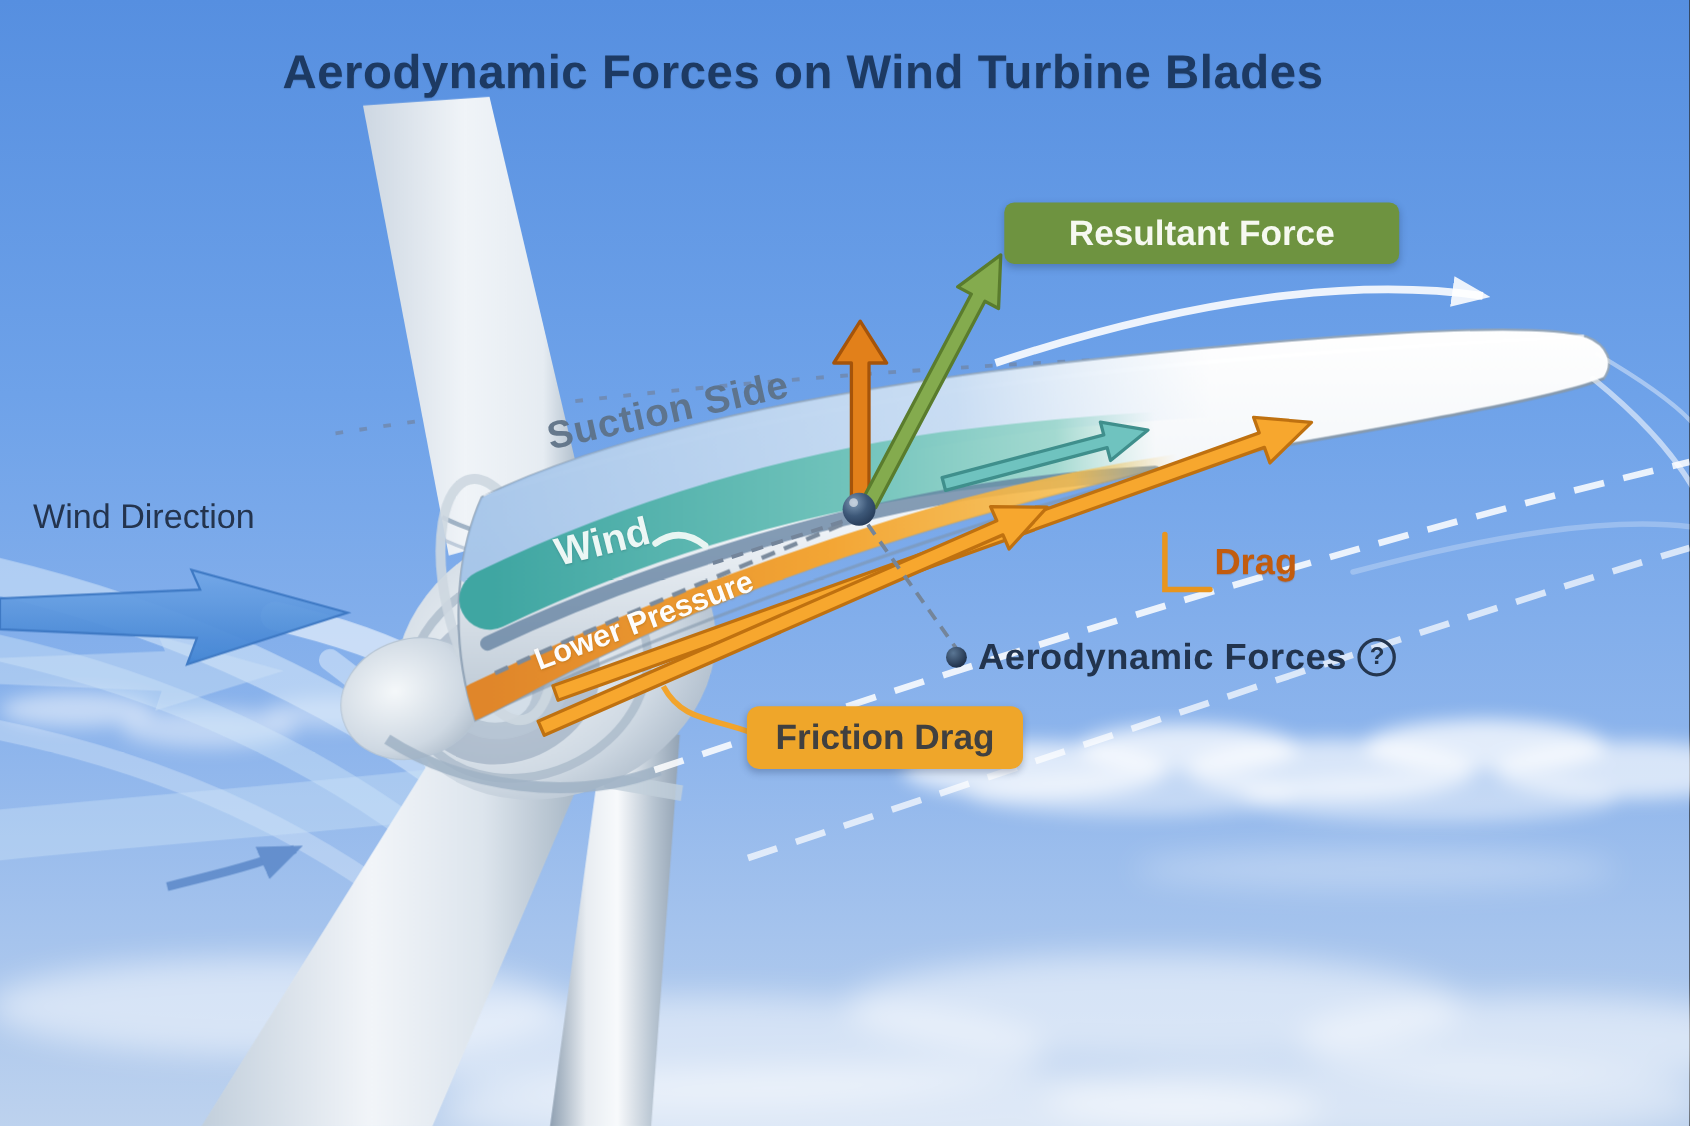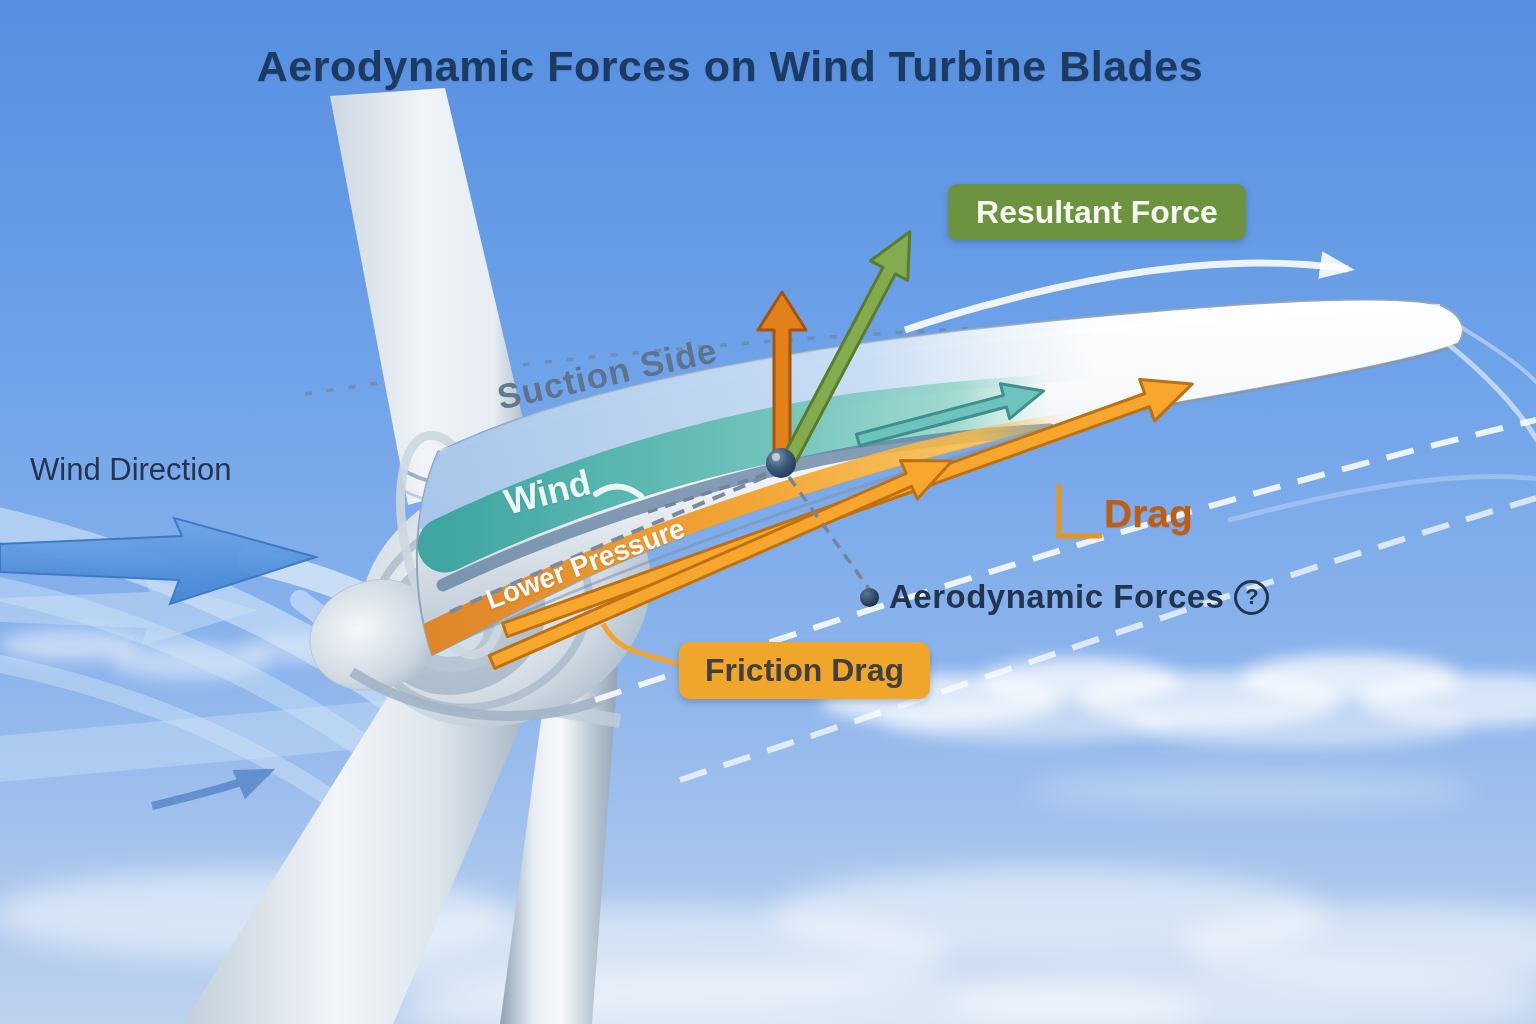--- a/index.html
+++ b/index.html
@@ -17,25 +17,25 @@
   .wind-label{left:505px;top:482px;font-size:36px;font-weight:600;color:#ecf7f5;
         transform:rotate(-14deg);transform-origin:left center;
         text-shadow:0 1px 2px rgba(30,90,90,.3);}
   .lower-pressure{left:487px;top:585px;font-size:28px;font-weight:600;color:#fdfdfd;
         transform:rotate(-20.5deg);transform-origin:left center;
         text-shadow:0 1px 2px rgba(140,90,10,.35);}
   .box{position:absolute;display:flex;align-items:center;justify-content:center;
         box-shadow:0 3px 7px rgba(25,45,85,.28);}
   .lift-box{left:722px;top:232px;width:124px;height:55px;background:#b44b11;
         border-radius:9px;font-size:34px;font-weight:700;color:#fbf6ef;}
-  .resultant-box{left:948px;top:184px;width:298px;height:56px;background:#6e9340;
+  .resultant-box{left:913px;top:184px;width:359px;height:56px;background:#6e9340;
         border-radius:9px;font-size:32px;font-weight:600;color:#f6f9f0;}
   .friction-box{left:679px;top:642px;width:251px;height:57px;background:#efa62a;
         border-radius:11px;font-size:32px;font-weight:700;color:#404040;}
-  .drag-label{left:1104px;top:492px;font-size:39px;font-weight:700;color:#c25c0e;
+  .drag-label{left:1104px;top:492px;font-size:33px;font-weight:700;color:#c25c0e;
         text-shadow:0 1px 1px rgba(120,50,0,.25);}
   .aero-row{left:860px;top:578px;display:flex;align-items:center;gap:10px;}
   .aero-dot{width:19px;height:19px;border-radius:50%;
         background:radial-gradient(circle at 35% 30%,#5a7694,#22344e 70%);}
   .aero-text{font-size:33px;font-weight:600;color:#22344e;letter-spacing:.5px;}
   .q-circle{width:29px;height:29px;border:3px solid #24364f;border-radius:50%;
         display:flex;align-items:center;justify-content:center;
         font-size:22px;font-weight:700;color:#24364f;}
 </style>
 </head>

